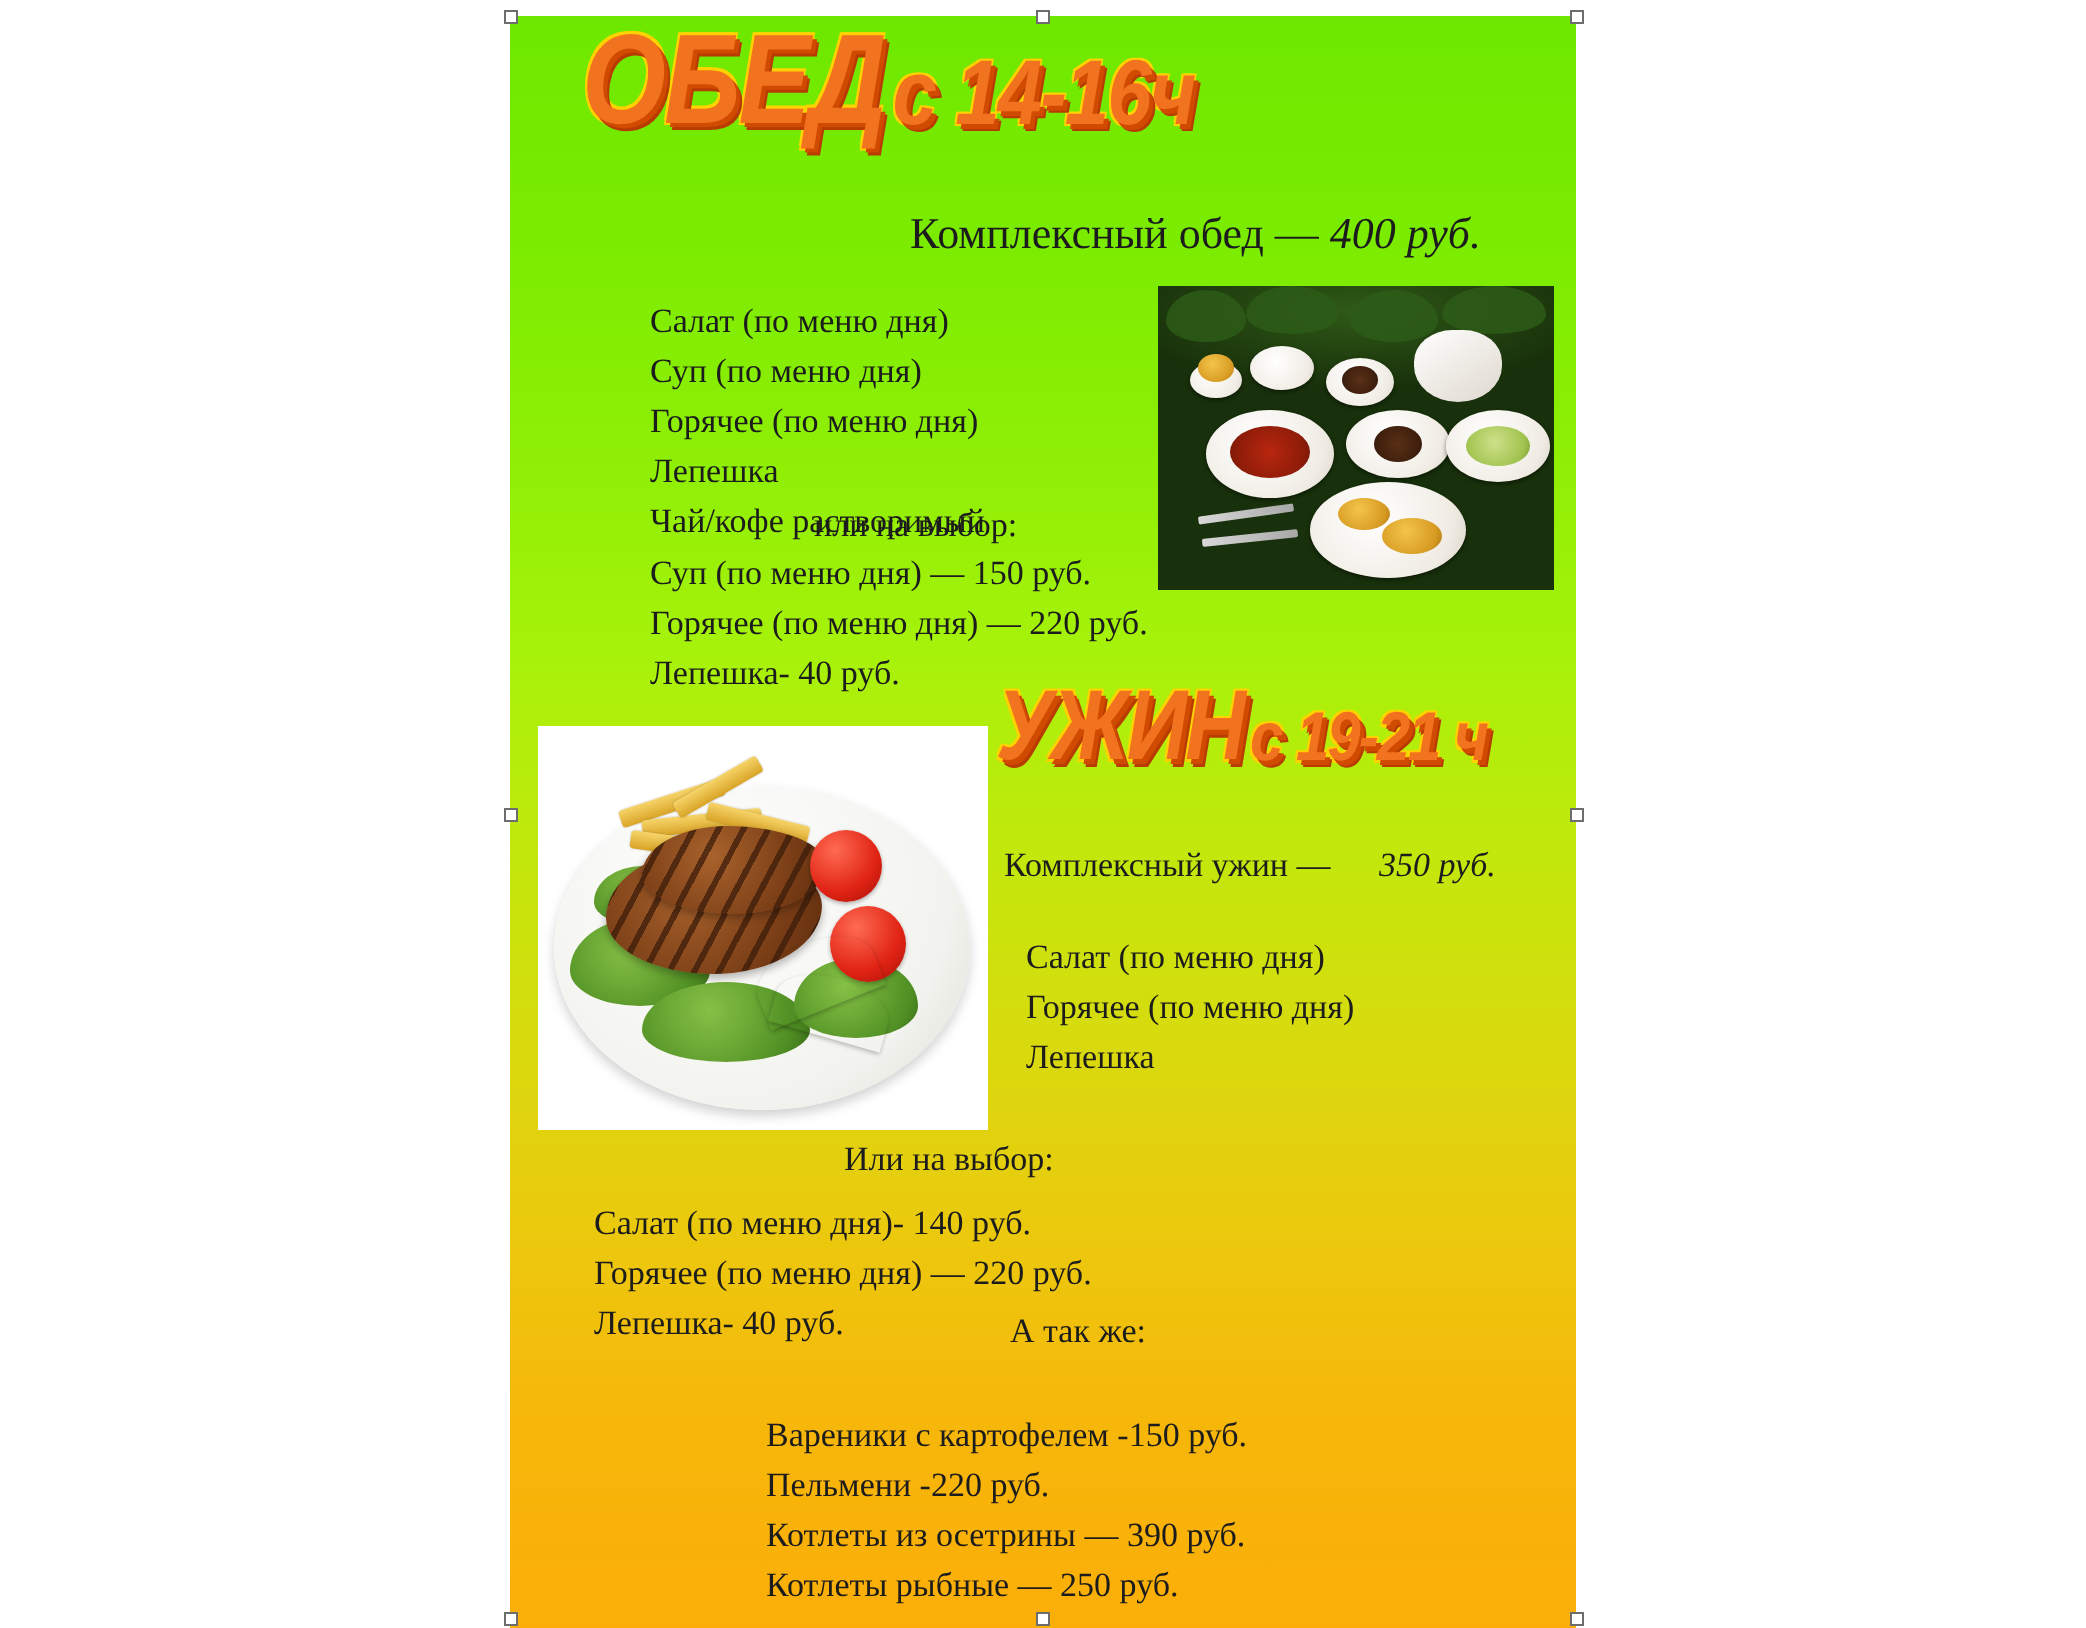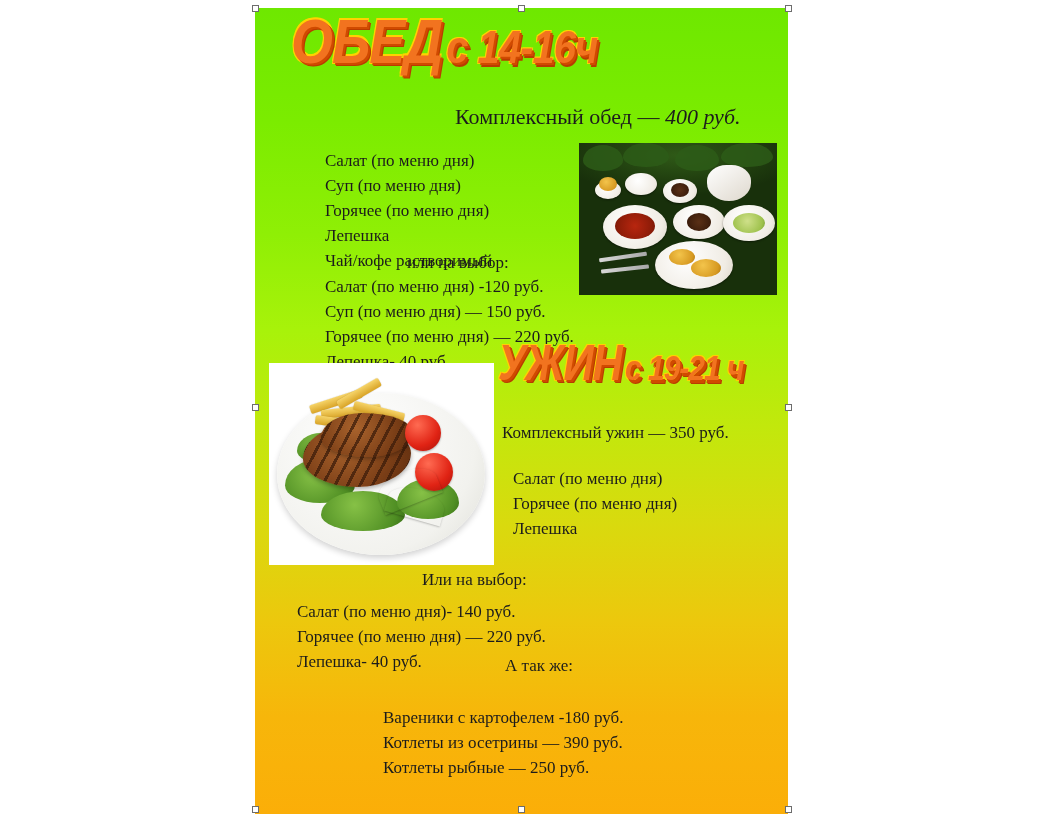--- a/index.html
+++ b/index.html
@@ -135,20 +135,22 @@
     top: 266px;
     font-size: 17px;
     line-height: 25px;
   }
   .combo-dinner {
     left: 247px;
     top: 415px;
     font-size: 17px;
   }
   .combo-dinner .price {
+    font-style: italic;
+    margin-left: 20px;
   }
   .dinner-list {
     left: 258px;
     top: 458px;
     font-size: 17px;
     line-height: 25px;
   }
   .dinner-or {
     left: 167px;
     top: 562px;
@@ -303,21 +305,20 @@
     <div>Салат (по меню дня)</div>
     <div>Суп (по меню дня)</div>
     <div>Горячее (по меню дня)</div>
     <div>Лепешка</div>
     <div>Чай/кофе растворимый</div>
   </div>
 
   <div class="txt lunch-or">или на выбор:</div>
 
   <div class="txt lunch-choice">
-    <div>Салат (по меню дня) -120 руб.</div>
     <div>Суп (по меню дня) — 150 руб.</div>
     <div>Горячее (по меню дня) — 220 руб.</div>
     <div>Лепешка- 40 руб.</div>
   </div>
 
   <div class="photo photo-lunch">
     <div class="pl-bg"></div>
     <div class="pl-leaf" style="left:4px;  top:2px;  width:40px; height:26px;"></div>
     <div class="pl-leaf" style="left:44px; top:0px;  width:46px; height:24px;"></div>
     <div class="pl-leaf" style="left:96px; top:2px;  width:44px; height:26px;"></div>
@@ -380,21 +381,22 @@
 
   <div class="txt dinner-choice">
     <div>Салат (по меню дня)- 140 руб.</div>
     <div>Горячее (по меню дня) — 220 руб.</div>
     <div>Лепешка- 40 руб.</div>
   </div>
 
   <div class="txt also">А так же:</div>
 
   <div class="txt also-list">
-    <div>Вареники с картофелем -180 руб.</div>
+    <div>Вареники с картофелем -150 руб.</div>
+    <div>Пельмени -220 руб.</div>
     <div>Котлеты из осетрины — 390 руб.</div>
     <div>Котлеты рыбные — 250 руб.</div>
   </div>
 
 </div>
 
 <div class="handle" style="left:252px; top:5px;"></div>
 <div class="handle" style="left:518px; top:5px;"></div>
 <div class="handle" style="left:785px; top:5px;"></div>
 <div class="handle" style="left:252px; top:404px;"></div>

